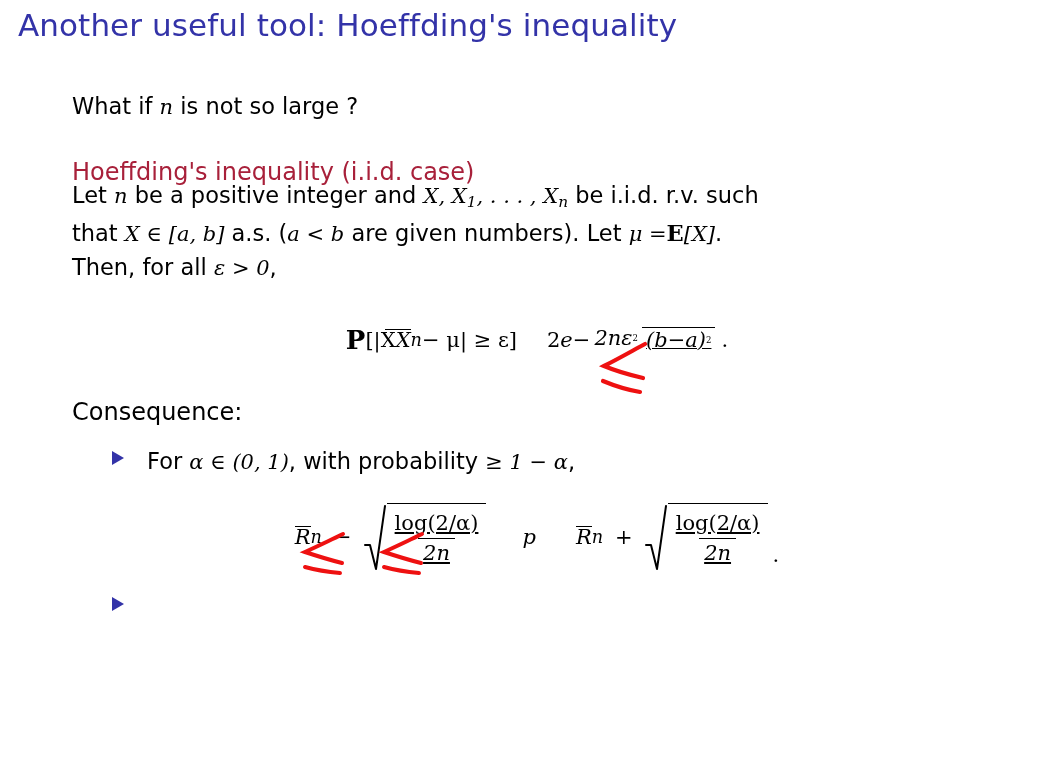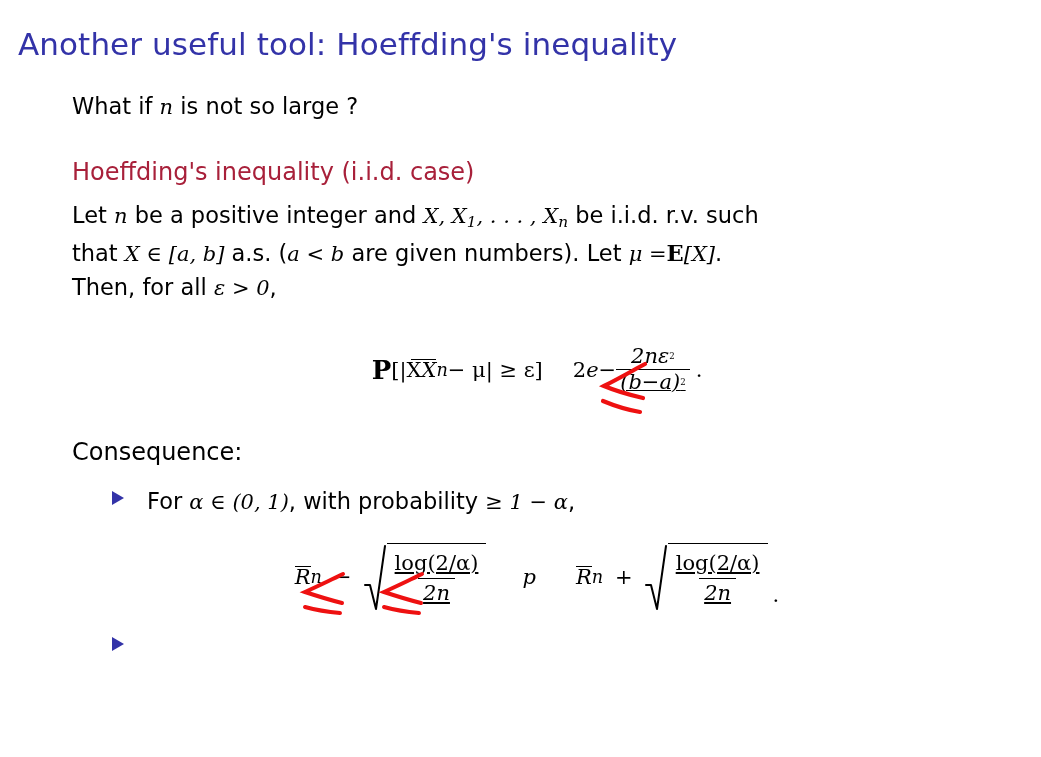--- a/index.html
+++ b/index.html
@@ -10,21 +10,21 @@
     width: 1041px; height: 757px;
     position: relative;
     overflow: hidden;
     font-family: "DejaVu Sans", sans-serif;
     color: #000000;
   }
 
   
   .slide-title {
     position: absolute;
-    left: 18px; top: 26px;
+    left: 18px; top: 7px;
     font-size: 31px;
     line-height: 1.2;
     color: #3333a8;
     white-space: nowrap;
     letter-spacing: 0.1px;
   }
 
   
   .body {
     position: absolute;
@@ -42,21 +42,21 @@
   .q-line { margin-bottom: 0; }
 
   .block-title {
     color: #a8203a;
     font-size: 24px;
     line-height: 1.0;
     white-space: nowrap;
     margin-top: 42px;
   }
 
-  .block-body { margin-top: 20px; }
+  .block-body { }
   .block-body .line { margin-bottom: 11px; }
 
   
   .math {
     font-family: "DejaVu Serif", serif;
     font-style: italic;
     font-size: 21px;
   }
   .math.up { font-style: normal; }
   .sub {
@@ -102,21 +102,21 @@
   
   .expo {
     display: inline-flex;
     align-items: center;
     font-size: 0.50em;
     vertical-align: 0.95em;
     font-style: normal;
   }
   .frac {
     display: inline-flex;
-    flex-direction: column;
+    flex-direction: row;
     align-items: center;
     justify-content: space-between;
     vertical-align: middle;
     line-height: 1.12;
   }
   .frac > .num { padding: 0 4px 1px 4px; }
   .frac > .den {
     border-top: 1.3px solid #000;
     padding: 1px 4px 0 4px;
     text-decoration: underline;

